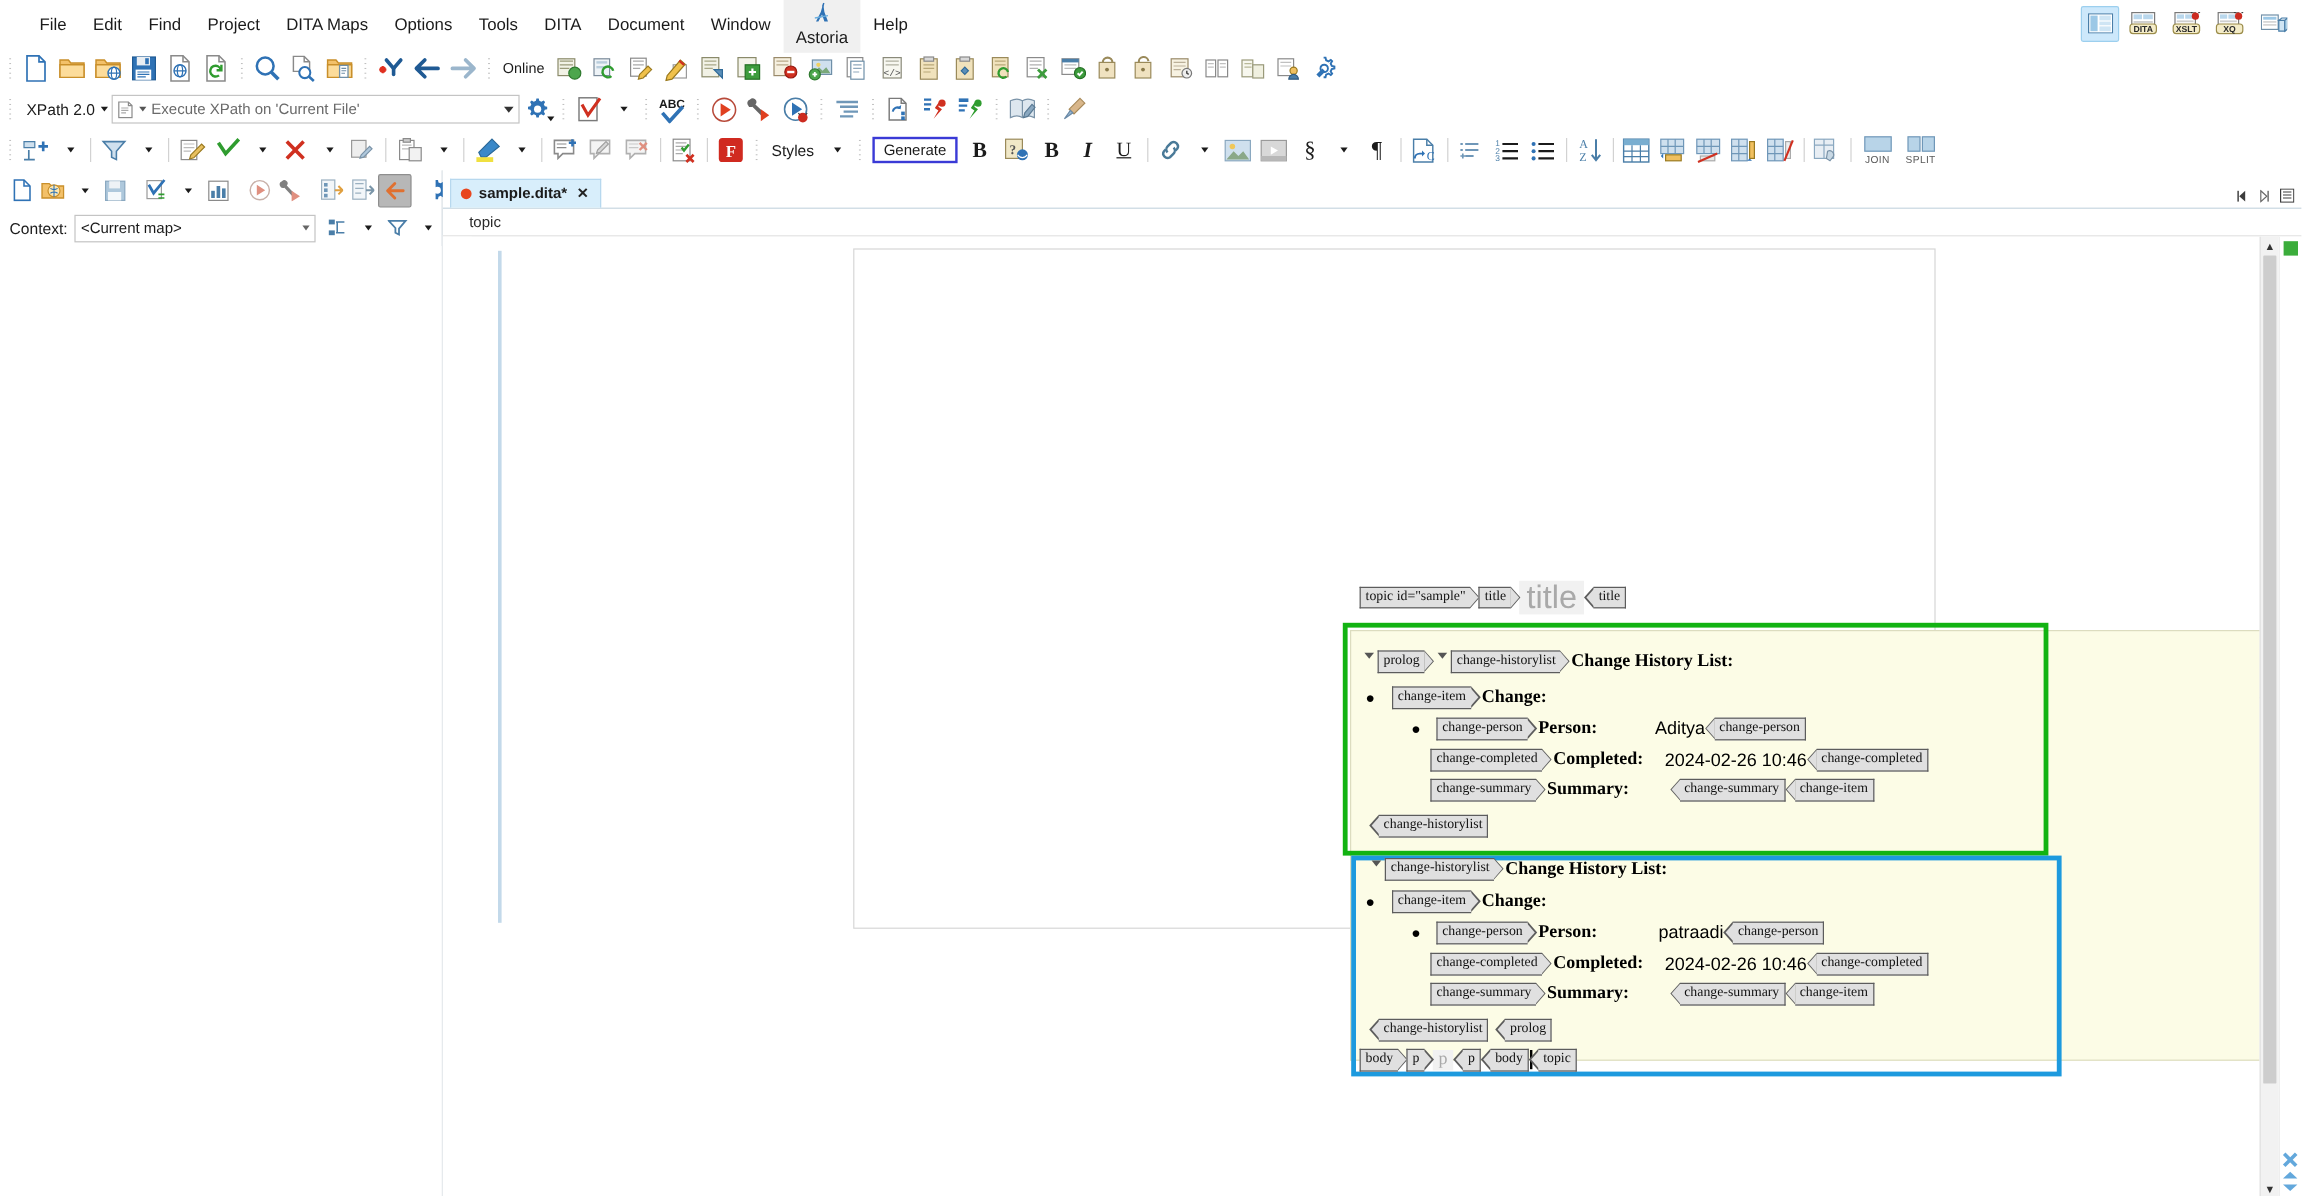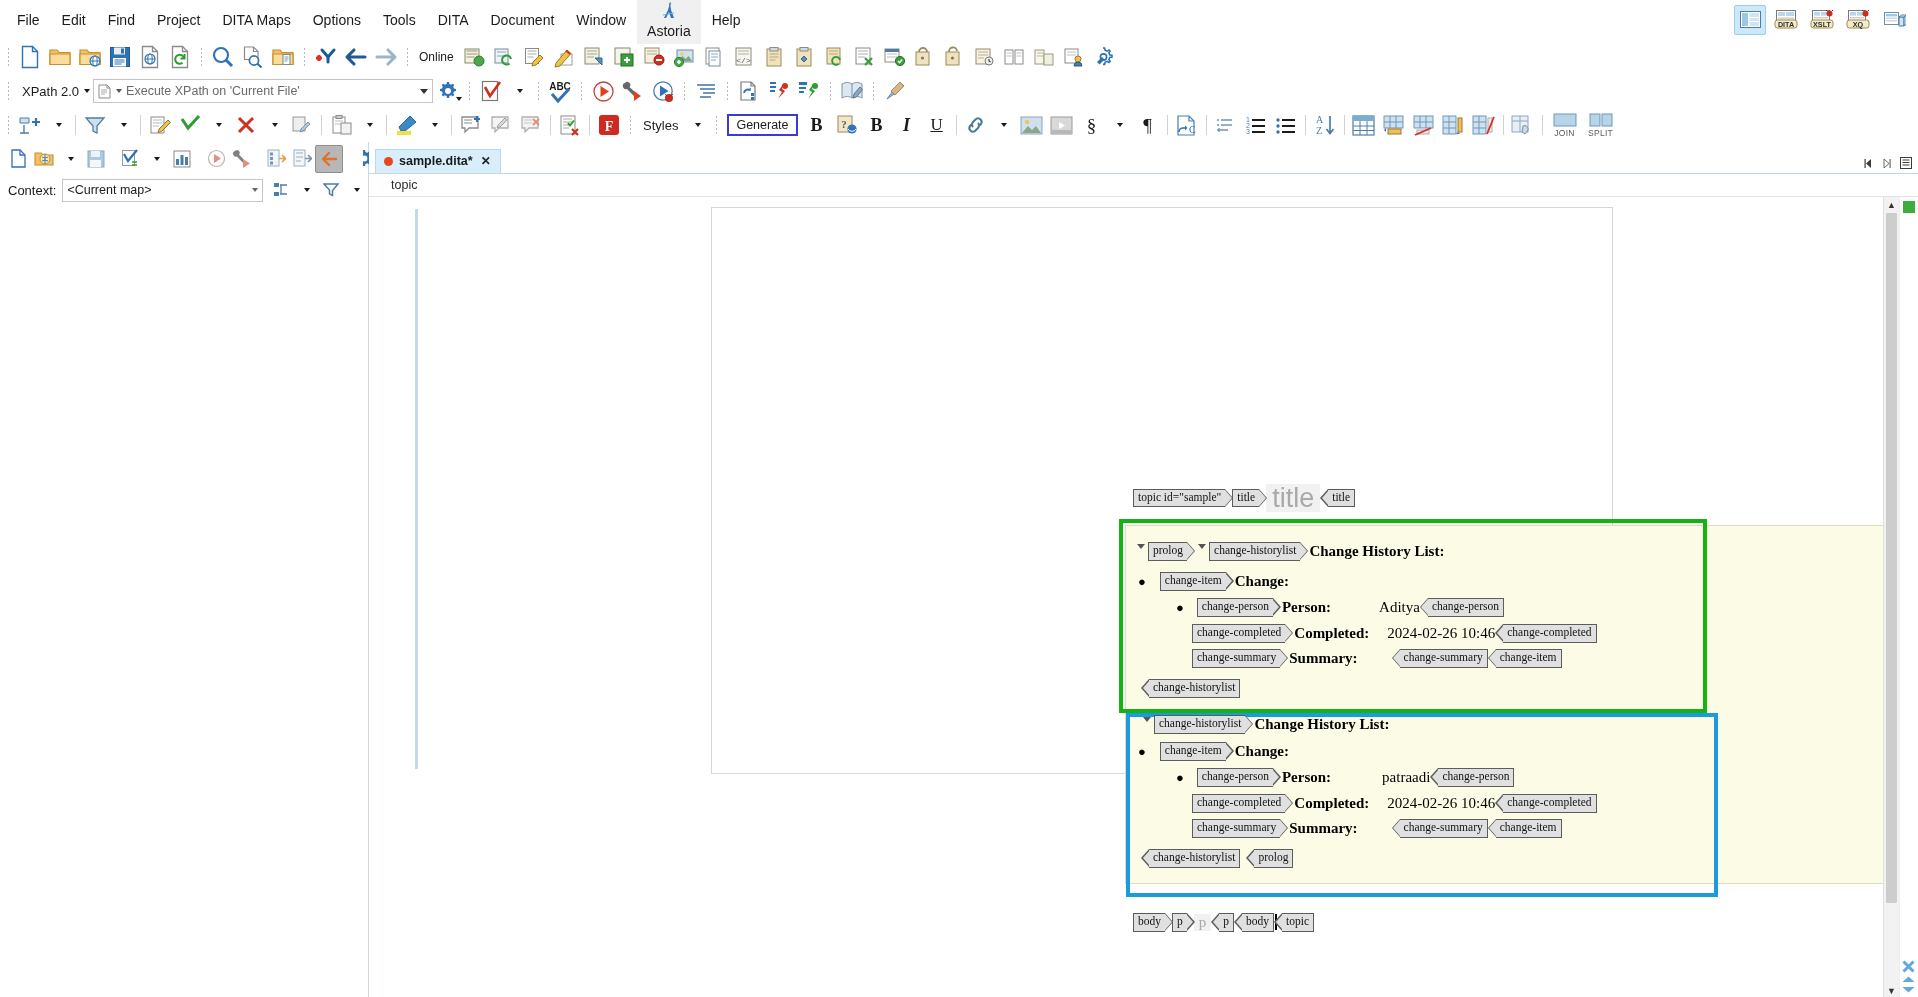--- a/index.html
+++ b/index.html
@@ -4,21 +4,21 @@
 <style>
   html,body{margin:0;padding:0;}
   body{
     width:1918px;height:997px;overflow:hidden;
     background:#ffffff;
     font-family:"Liberation Sans",sans-serif;
     font-size:13px;color:#1b1b1b;
     -webkit-font-smoothing:antialiased;
   }
   
-  .menubar{height:39px;display:flex;align-items:center;padding-left:6px;background:#fff;border-bottom:1px solid #fff;position:relative;}
+  .menubar{height:39px;display:flex;align-items:center;padding-left:22px;background:#fff;border-bottom:1px solid #fff;position:relative;}
   .menubar .mi{padding:5px 11px;font-size:14px;color:#1b1b1b;white-space:nowrap;line-height:1;}
   .menubar .mi.astoria{background:#f0f0f0;display:flex;align-items:center;gap:4px;padding:6px 10px;flex-direction:column;}
   .menu-right{position:absolute;right:8px;top:0;height:39px;display:flex;align-items:center;gap:6px;}
   .mr-btn{width:30px;height:28px;display:flex;align-items:center;justify-content:center;border-radius:2px;}
   .mr-btn.sel{background:#cde8fb;border:1px solid #9ccfee;}
   
   .tbrow{display:flex;align-items:center;height:34px;background:#fff;padding-left:2px;}
   .tbrow.r1{height:34px;}
   .grip{width:7px;height:22px;margin:0 3px;
     background-image:radial-gradient(#b9b9b9 32%, transparent 33%);
@@ -81,21 +81,21 @@
     border-top:9px solid transparent;border-bottom:9px solid transparent;border-left:8px solid #5c5c5c;}
   .tag.open:before{content:"";position:absolute;right:-6.5px;top:0px;width:0;height:0;z-index:1;
     border-top:8px solid transparent;border-bottom:8px solid transparent;border-left:7px solid #e0e0e0;}
   .tag.close{border-left:none;position:relative;margin-left:8px;}
   .tag.close:after{content:"";position:absolute;left:-8px;top:-1px;width:0;height:0;
     border-top:9px solid transparent;border-bottom:9px solid transparent;border-right:8px solid #5c5c5c;}
   .tag.close:before{content:"";position:absolute;left:-6.5px;top:0px;width:0;height:0;z-index:1;
     border-top:8px solid transparent;border-bottom:8px solid transparent;border-right:7px solid #e0e0e0;}
   .docline{display:flex;align-items:center;white-space:nowrap;}
   .boldtxt{font-family:"Liberation Serif",serif;font-weight:bold;font-size:15px;color:#000;margin-left:2px;}
-  .plaintxt{font-family:Liberation Serif, serif;font-size:15px;color:#000;}
+  .plaintxt{font-family:Liberation Sans, sans-serif;font-size:15px;color:#000;}
   .ph-title{font-family:"Liberation Sans",sans-serif;font-size:27px;color:#a9a9a9;background:#f1f1f1;padding:0 6px;line-height:1.05;}
   .ph-p{font-family:"Liberation Serif",serif;font-size:15px;color:#a9a9a9;background:#f1f1f1;padding:0 5px;}
   .bullet{font-size:13px;line-height:1;color:#000;}
   .foldarrow{width:0;height:0;border-left:4.5px solid transparent;border-right:4.5px solid transparent;border-top:5px solid #555;margin-right:3px;margin-bottom:9px;}
   .yellowbox{position:absolute;background:#fcfce6;border:1px solid #dcdcbf;}
   .hl-green{position:absolute;border:4px solid #12b312;}
   .hl-blue{position:absolute;border:4px solid #1d9ade;}
   .caretline{display:inline-block;width:2px;height:16px;background:#000;vertical-align:middle;margin:0 1px;}
   svg{display:block;}
 </style>
@@ -1070,21 +1070,21 @@
           <span class="boldtxt">Summary:</span>
           <span class="tag close" style="margin-left:42px">change-summary</span>
           <span class="tag close">change-item</span>
         </div>
 
         <div class="doc docline" style="left:748px;top:652px;">
           <span class="tag close">change-historylist</span>
           <span class="tag close" style="margin-left:14px">prolog</span>
         </div>
 
-        <div class="doc docline" style="left:740px;top:716px;align-items:center;">
+        <div class="doc docline" style="left:740px;top:677px;align-items:center;">
           <span class="tag open">body</span>
           <span class="tag open">p</span>
           <span class="ph-p">p</span>
           <span class="tag close">p</span>
           <span class="tag close">body</span>
           <span class="caretline"></span>
           <span class="tag close" style="margin-left:4px">topic</span>
         </div>
       </div>
 

